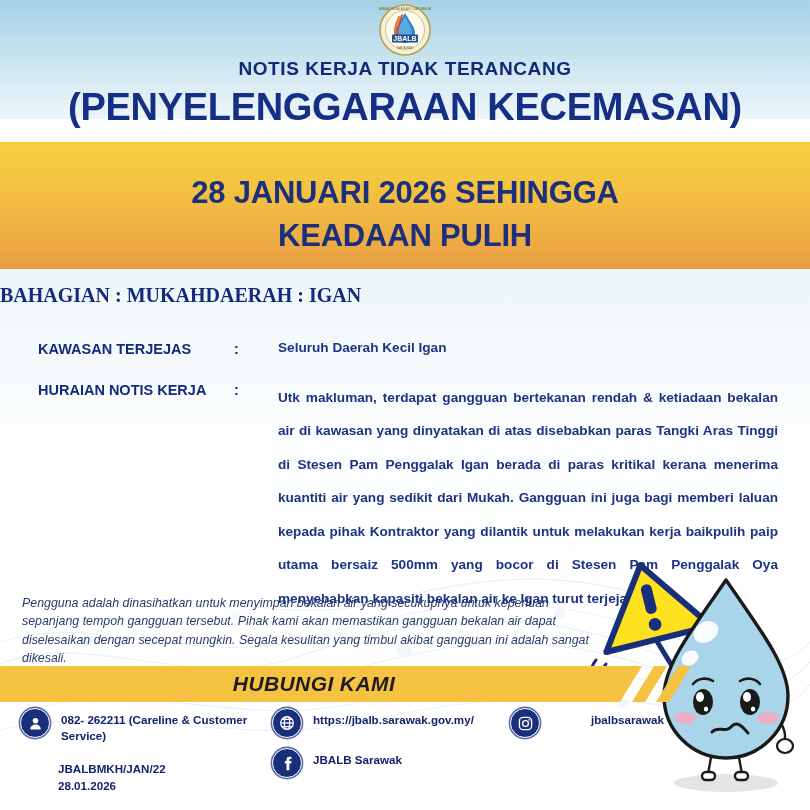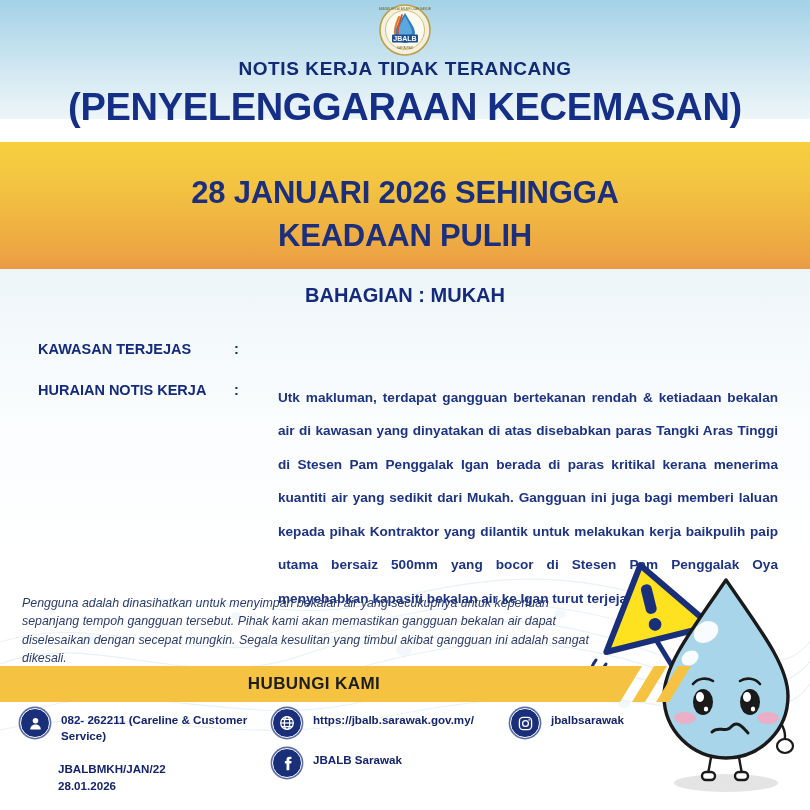--- a/index.html
+++ b/index.html
@@ -86,24 +86,24 @@
     opacity: 0.5;
     pointer-events: none;
   }
 
   
   .division-row {
     position: absolute;
     left: 0; top: 284px;
     width: 810px;
     display: flex;
-    justify-content: center;
     font-size: 20px;
     font-weight: bold;
     color: #142b7d;
+    font-family: Liberation Serif, serif;
   }
 
   
   .detail {
     position: absolute;
     left: 38px; top: 340px;
     width: 740px;
   }
   .row {
     display: flex;
@@ -168,25 +168,26 @@
     position: absolute;
     left: 0; top: 0;
     width: 642px; height: 36px;
     background: #f5c242;
     clip-path: polygon(0 0, 642px 0, 620px 36px, 0 36px);
     display: flex;
     align-items: center;
     justify-content: center;
   }
   .cb-text {
-    font-size: 17px;
+    font-size: 21px;
     font-weight: bold;
     color: #1d1d1d;
     letter-spacing: 0.4px;
     margin-right: 14px;
+    font-style: italic;
   }
   .cb-stripe {
     position: absolute;
     top: 0;
     width: 13px; height: 36px;
     background: #f5c242;
   }
   .cb-stripe.s1 { left: 632px; clip-path: polygon(22px 0, 35px 0, 13px 36px, 0 36px); width: 35px; }
   .cb-stripe.s2 { left: 656px; clip-path: polygon(22px 0, 35px 0, 13px 36px, 0 36px); width: 35px; }
 
@@ -218,21 +219,21 @@
     margin-left: 11px;
     font-size: 11.6px;
     font-weight: bold;
     color: #14246e;
     line-height: 1.42;
     padding-top: 4px;
   }
   .c-item.phone { left: 20px; top: 2px; width: 250px; }
   .c-item.web   { left: 272px; top: 2px; width: 250px; text-align: right; }
   .c-item.fb    { left: 272px; top: 42px; width: 250px; }
-  .c-item.ig    { left: 510px; top: 2px; width: 220px; }
+  .c-item.ig    { left: 510px; top: 2px; width: 220px; gap: 40px; }
 
   .ref {
     position: absolute;
     left: 58px; top: 54px;
     font-size: 11.6px;
     font-weight: bold;
     color: #14246e;
     line-height: 1.48;
   }
 </style>
@@ -283,26 +284,28 @@
         <ellipse cx="690" cy="112" rx="7" ry="5"></ellipse>
         <ellipse cx="312" cy="150" rx="5" ry="3.6"></ellipse>
         <ellipse cx="624" cy="160" rx="6" ry="4"></ellipse>
         <ellipse cx="160" cy="178" rx="5" ry="3.4"></ellipse>
       </g>
     </svg>
   </div>
 
   <div class="division-row">
     <div>BAHAGIAN : MUKAH</div>
+    <div>DAERAH : IGAN</div>
   </div>
 
   <div class="detail">
     <div class="row">
       <div class="row-label">KAWASAN TERJEJAS</div>
       <div class="row-colon">:</div>
+      <div class="row-value">Seluruh Daerah Kecil Igan</div>
     </div>
     <div class="row" style="margin-top:24px;">
       <div class="row-label">HURAIAN NOTIS KERJA</div>
       <div class="row-colon">:</div>
       <div class="row-value justified">Utk makluman, terdapat gangguan bertekanan rendah &amp; ketiadaan bekalan air di kawasan yang dinyatakan di atas disebabkan paras Tangki Aras Tinggi di Stesen Pam Penggalak Igan berada di paras kritikal kerana menerima kuantiti air yang sedikit dari Mukah. Gangguan ini juga bagi memberi laluan kepada pihak Kontraktor yang dilantik untuk melakukan kerja baikpulih paip utama bersaiz 500mm yang bocor di Stesen Pam Penggalak Oya menyebabkan kapasiti bekalan air ke Igan turut terjejas.</div>
     </div>
   </div>
 
   <div class="disclaimer">Pengguna adalah dinasihatkan untuk menyimpan bekalan air yang secukupnya untuk keperluan sepanjang tempoh gangguan tersebut. Pihak kami akan memastikan gangguan bekalan air dapat diselesaikan dengan secepat mungkin. Segala kesulitan yang timbul akibat gangguan ini adalah sangat dikesali.</div>
 

